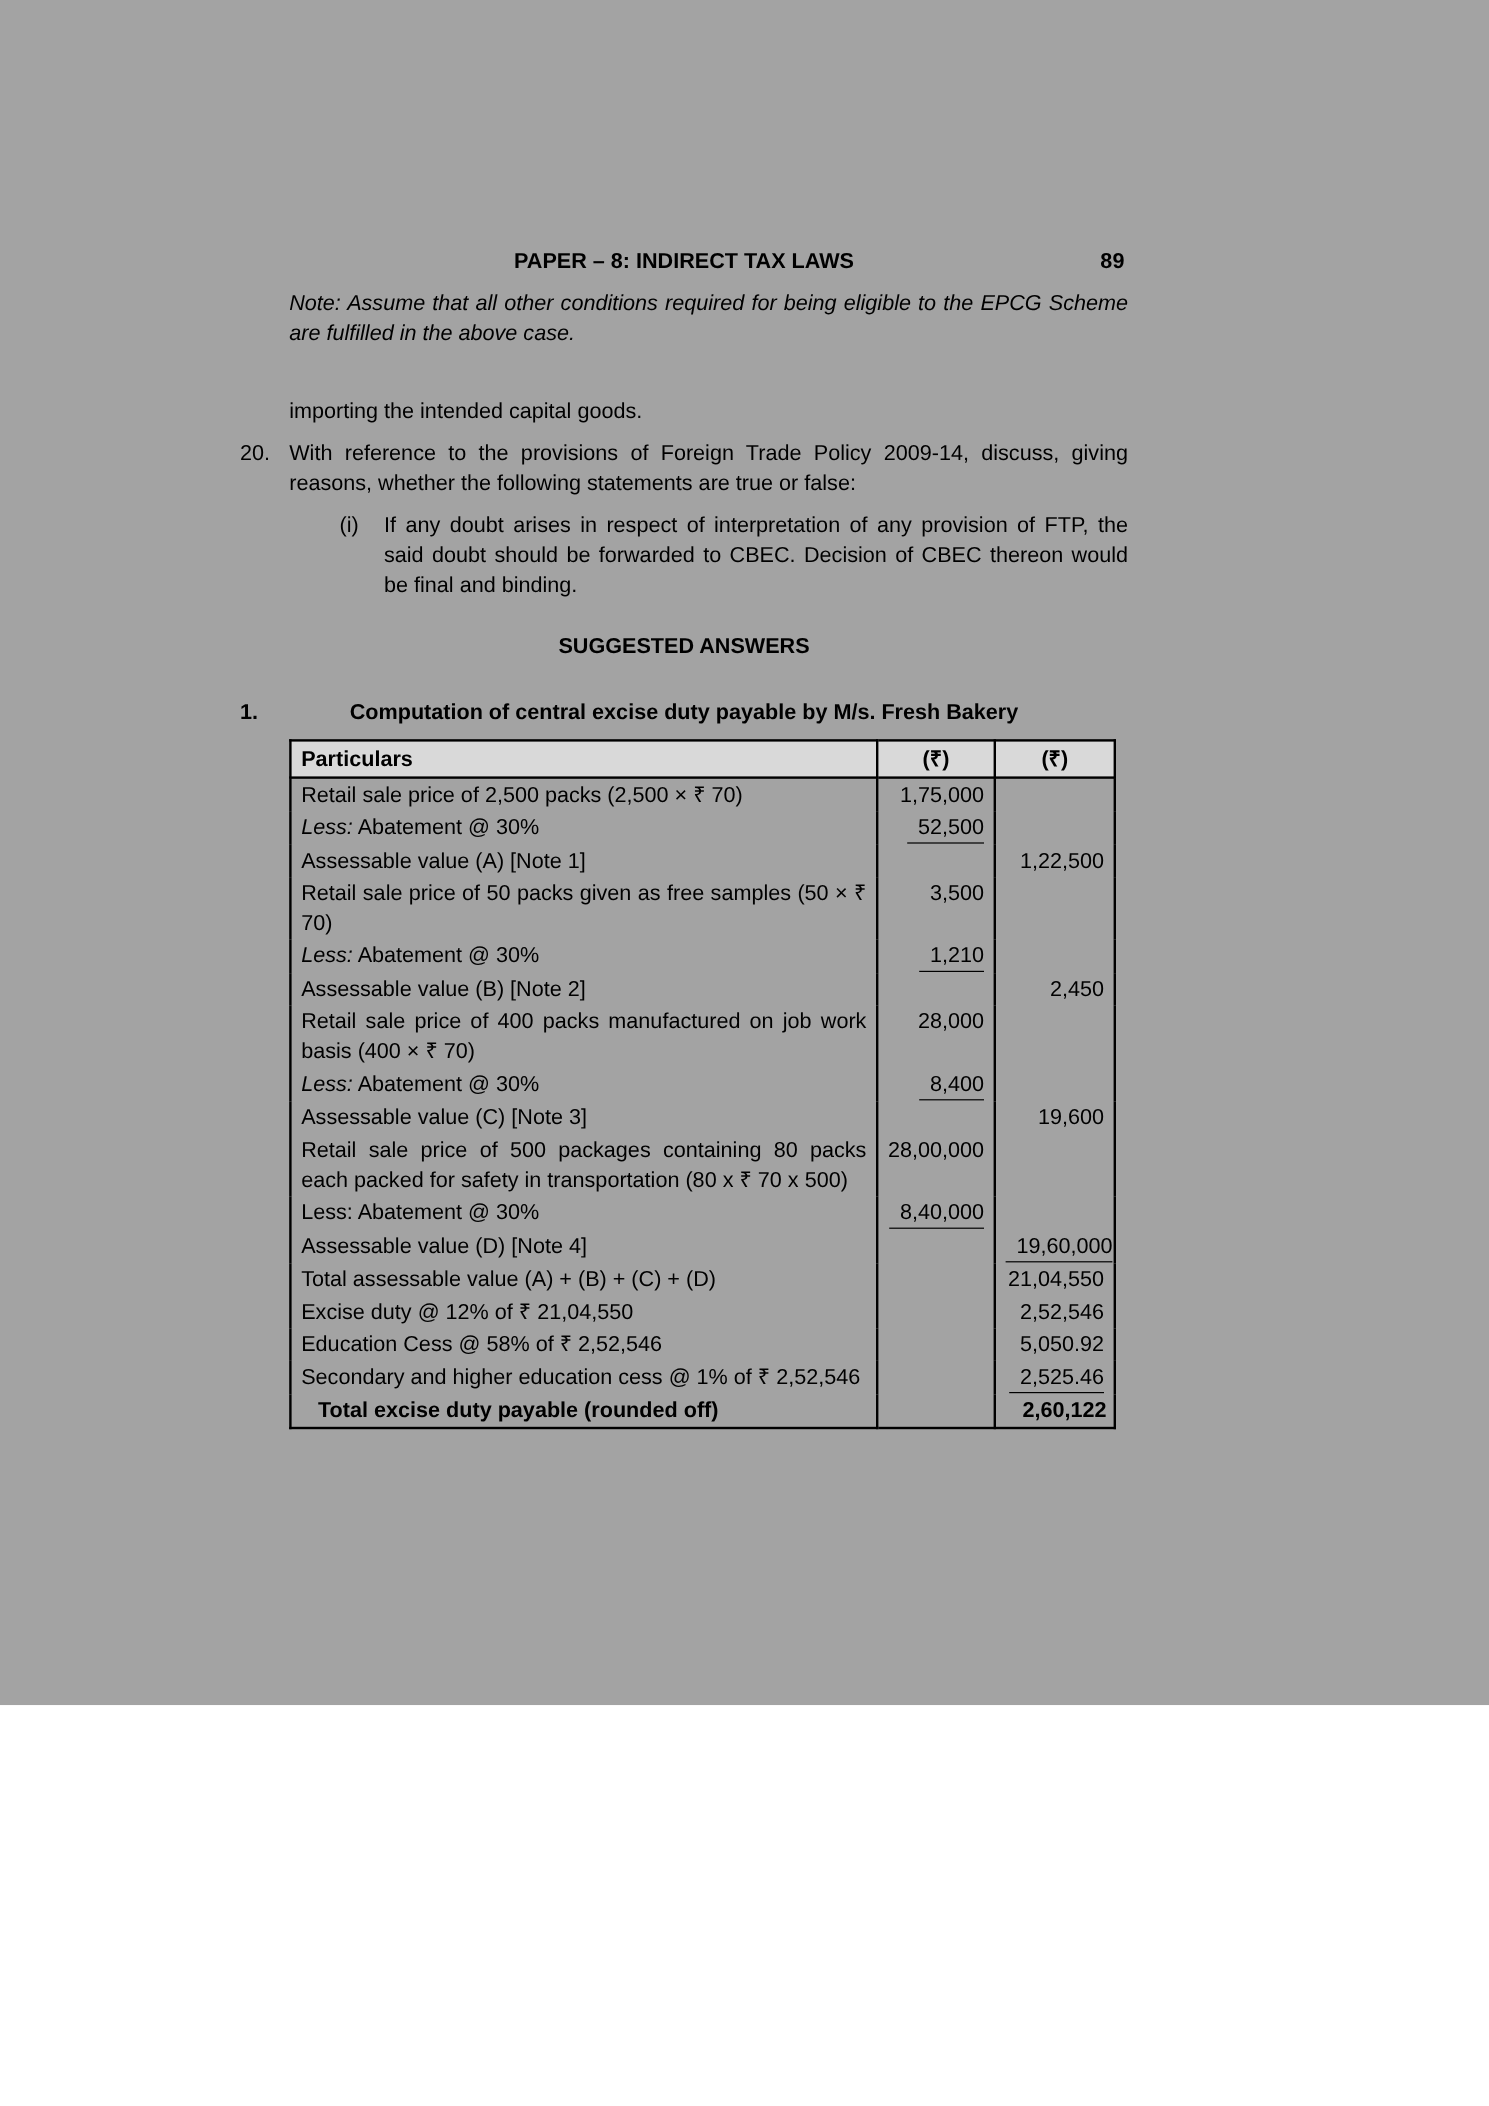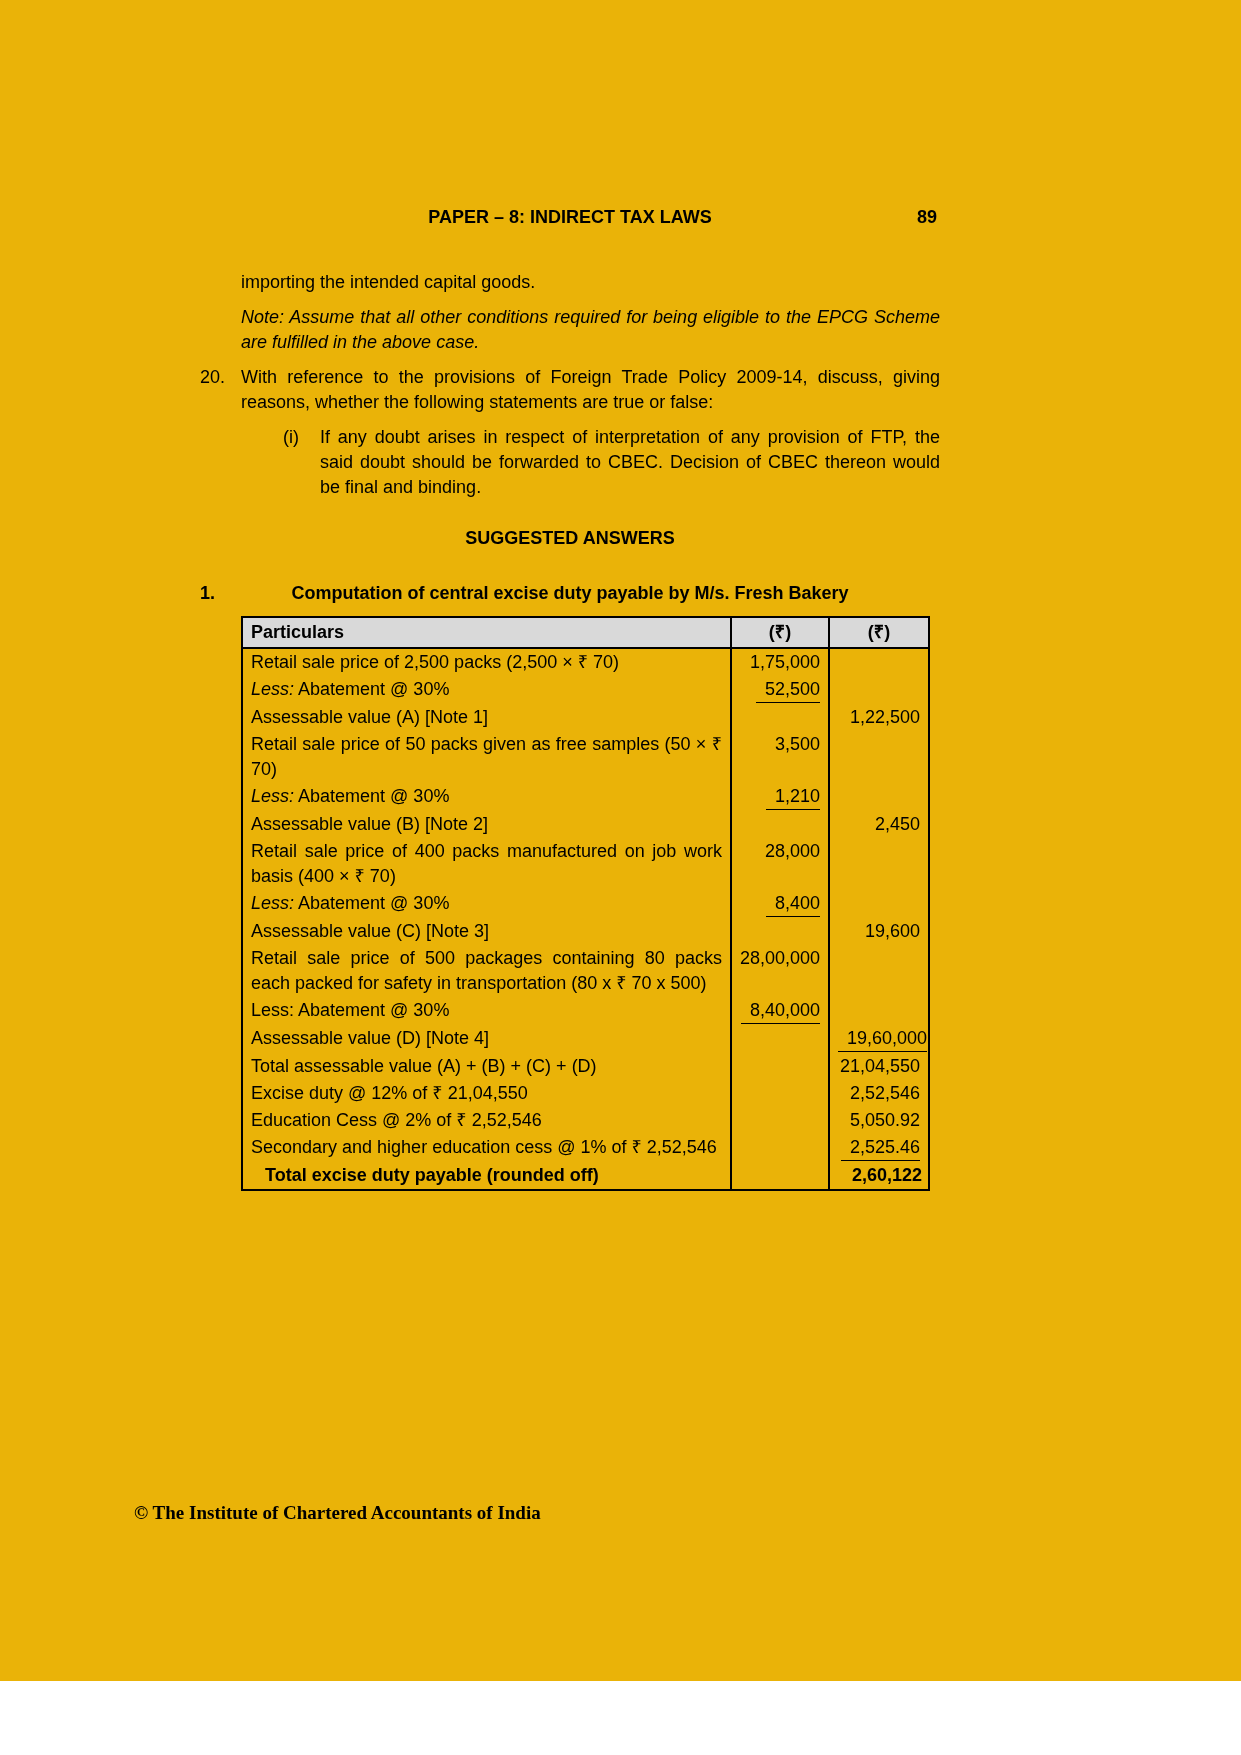--- a/index.html
+++ b/index.html
@@ -5,22 +5,22 @@
   * { margin: 0; padding: 0; box-sizing: border-box; }
   html, body { background: #ffffff; }
   body {
     font-family: "Liberation Sans", sans-serif;
     color: #000;
     width: 1241px;
   }
   .page {
     position: relative;
     width: 1241px;
-    height: 1681px;
-    background: #eab308;
+    height: 1421px;
+    background: #a3a3a3;
     overflow: hidden;
   }
   .content {
     position: absolute;
     left: 200px;
     top: 205px;
     width: 740px;
     font-size: 18px;
     line-height: 25px;
   }
@@ -107,23 +107,23 @@
 <body>
 
 <div class="page">
   <div class="content">
 
     <div class="header-row">
       <div class="header-title">PAPER – 8: INDIRECT TAX LAWS</div>
       <div class="header-page-num">89</div>
     </div>
 
+    <p class="para para-note">Note: Assume that all other conditions required for being eligible to the EPCG Scheme are fulfilled in the above case.</p>
+
     <p class="para para-first">importing the intended capital goods.</p>
-
-    <p class="para para-note">Note: Assume that all other conditions required for being eligible to the EPCG Scheme are fulfilled in the above case.</p>
 
     <div class="numbered-item">
       <span class="num">20.</span>
       <p class="itext">With reference to the provisions of Foreign Trade Policy 2009-14, discuss, giving reasons, whether the following statements are true or false:</p>
     </div>
 
     <div class="sub-item">
       <span class="slabel">(i)</span>
       <p class="stext">If any doubt arises in respect of interpretation of any provision of FTP, the said doubt should be forwarded to CBEC.  Decision of CBEC thereon would be final and binding.</p>
     </div>
@@ -214,21 +214,21 @@
             <td class="cell-particulars">Total assessable value (A) + (B) + (C) + (D)</td>
             <td class="cell-amount"></td>
             <td class="cell-amount"><span>21,04,550</span></td>
           </tr>
           <tr>
             <td class="cell-particulars">Excise duty @ 12% of ₹ 21,04,550</td>
             <td class="cell-amount"></td>
             <td class="cell-amount"><span>2,52,546</span></td>
           </tr>
           <tr>
-            <td class="cell-particulars">Education Cess @ 2% of ₹ 2,52,546</td>
+            <td class="cell-particulars">Education Cess @ 58% of ₹ 2,52,546</td>
             <td class="cell-amount"></td>
             <td class="cell-amount"><span>5,050.92</span></td>
           </tr>
           <tr>
             <td class="cell-particulars">Secondary and higher education cess @ 1% of ₹ 2,52,546</td>
             <td class="cell-amount"></td>
             <td class="cell-amount"><span class="underlined">2,525.46</span></td>
           </tr>
           <tr>
             <td class="cell-particulars bold">Total excise duty payable (rounded off)</td>

